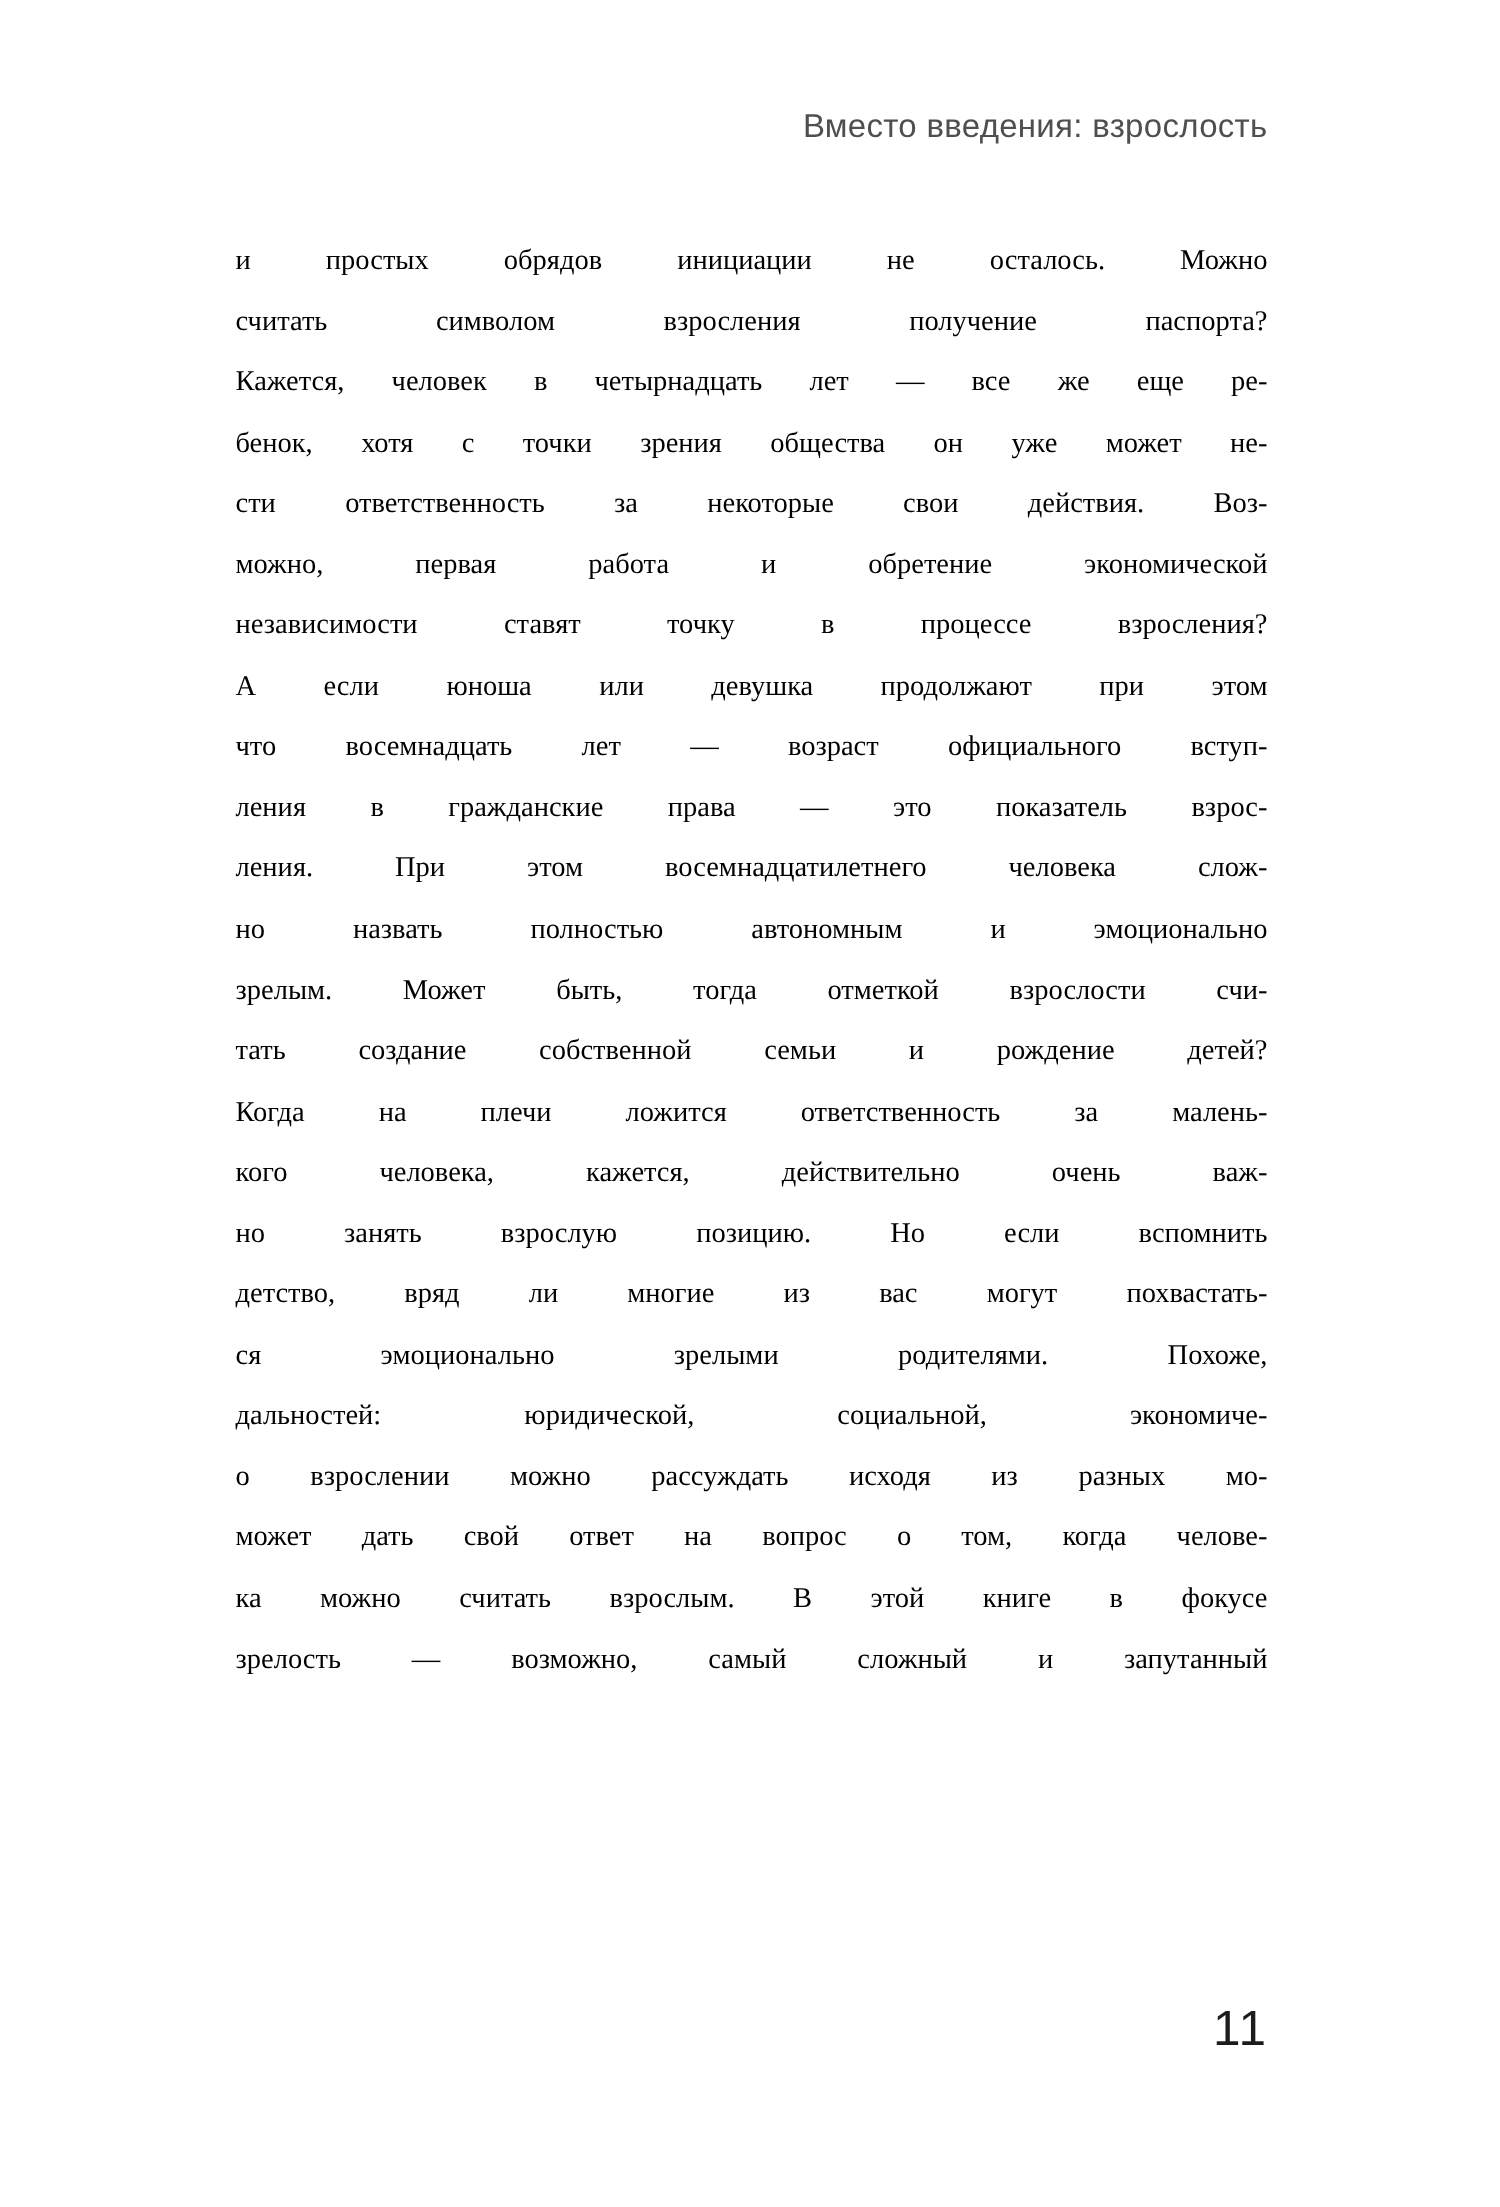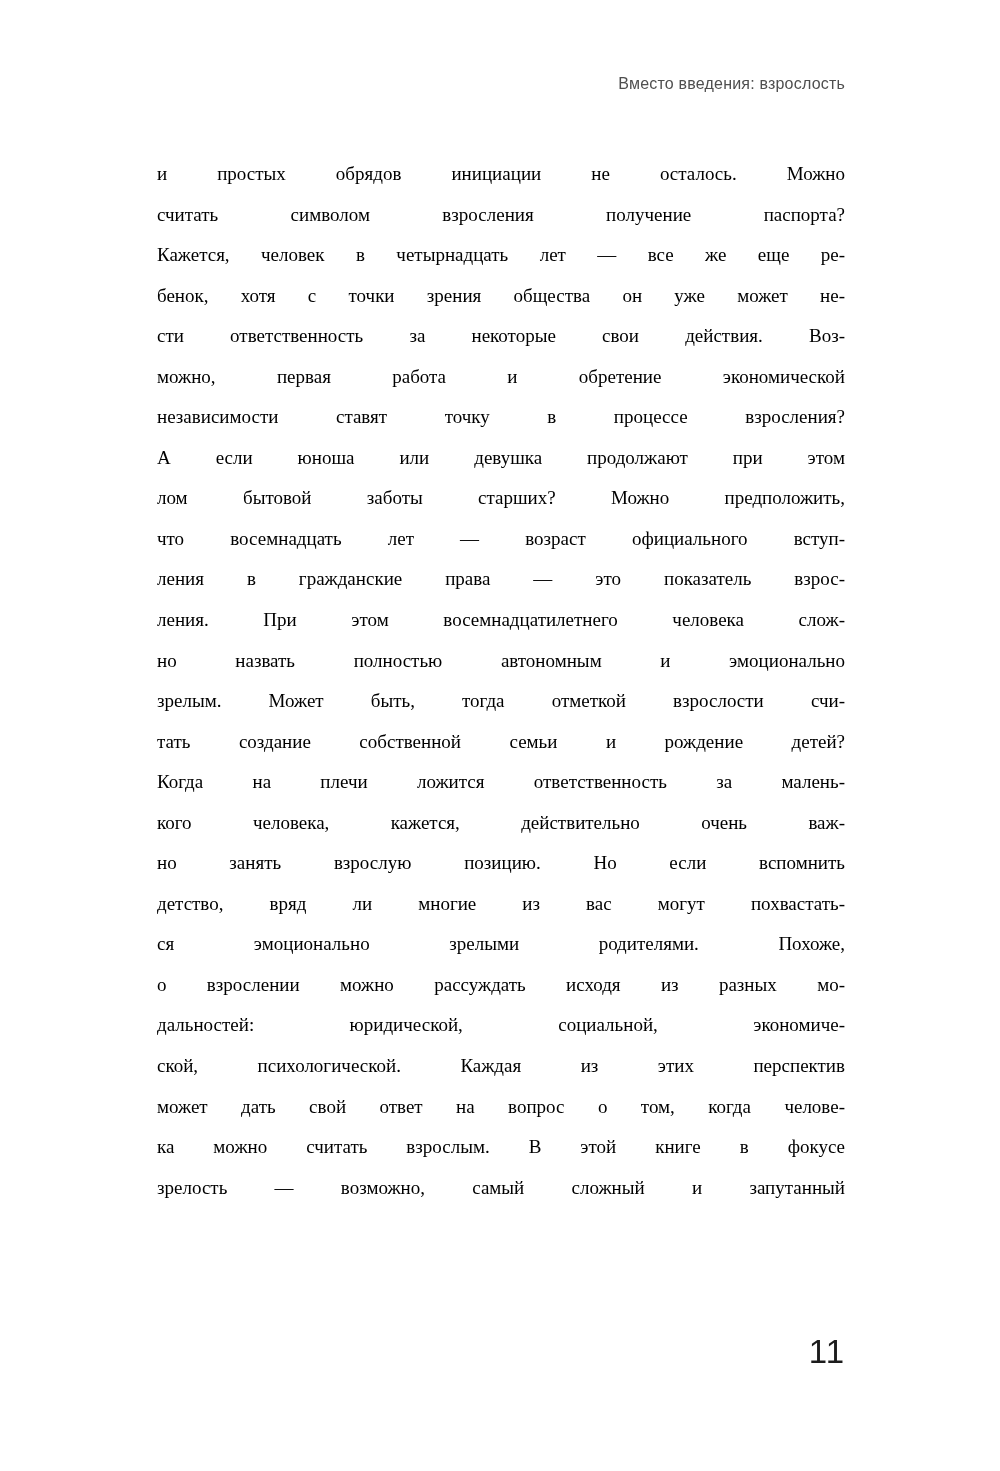--- a/index.html
+++ b/index.html
@@ -14,21 +14,21 @@
     background: #ffffff;
     overflow: hidden;
   }
   .running-header {
     position: absolute;
     left: 157px;
     top: 70px;
     width: 688px;
     text-align: right;
     font-family: "Liberation Sans", sans-serif;
-    font-size: 16px;
+    font-size: 22px;
     line-height: 28px;
     font-weight: 400;
     letter-spacing: 0.2px;
     color: #4f4f4f;
   }
   .body-text {
     position: absolute;
     left: 157px;
     top: 154px;
     width: 688px;
@@ -67,35 +67,33 @@
 
   <div class="body-text">
     <div class="line">и простых обрядов инициации не осталось. Можно</div>
     <div class="line">считать символом взросления получение паспорта?</div>
     <div class="line">Кажется, человек в четырнадцать лет — все же еще ре-</div>
     <div class="line">бенок, хотя с точки зрения общества он уже может не-</div>
     <div class="line">сти ответственность за некоторые свои действия. Воз-</div>
     <div class="line">можно, первая работа и обретение экономической</div>
     <div class="line">независимости ставят точку в процессе взросления?</div>
     <div class="line">А если юноша или девушка продолжают при этом</div>
-    <div class="line">лом бытовой заботы старших? Можно предположить,</div>
     <div class="line">что восемнадцать лет — возраст официального вступ-</div>
     <div class="line">ления в гражданские права — это показатель взрос-</div>
     <div class="line">ления. При этом восемнадцатилетнего человека слож-</div>
     <div class="line">но назвать полностью автономным и эмоционально</div>
     <div class="line">зрелым. Может быть, тогда отметкой взрослости счи-</div>
     <div class="line">тать создание собственной семьи и рождение детей?</div>
     <div class="line">Когда на плечи ложится ответственность за малень-</div>
     <div class="line">кого человека, кажется, действительно очень важ-</div>
     <div class="line">но занять взрослую позицию. Но если вспомнить</div>
     <div class="line">детство, вряд ли многие из вас могут похвастать-</div>
     <div class="line">ся эмоционально зрелыми родителями. Похоже,</div>
+    <div class="line">дальностей: юридической, социальной, экономиче-</div>
     <div class="line">о взрослении можно рассуждать исходя из разных мо-</div>
-    <div class="line">дальностей: юридической, социальной, экономиче-</div>
-    <div class="line">ской, психологической. Каждая из этих перспектив</div>
     <div class="line">может дать свой ответ на вопрос о том, когда челове-</div>
     <div class="line">ка можно считать взрослым. В этой книге в фокусе</div>
     <div class="line">зрелость — возможно, самый сложный и запутанный</div>
   </div>
 
   <div class="page-number">11</div>
 
 </div>
 
 </body></html>

